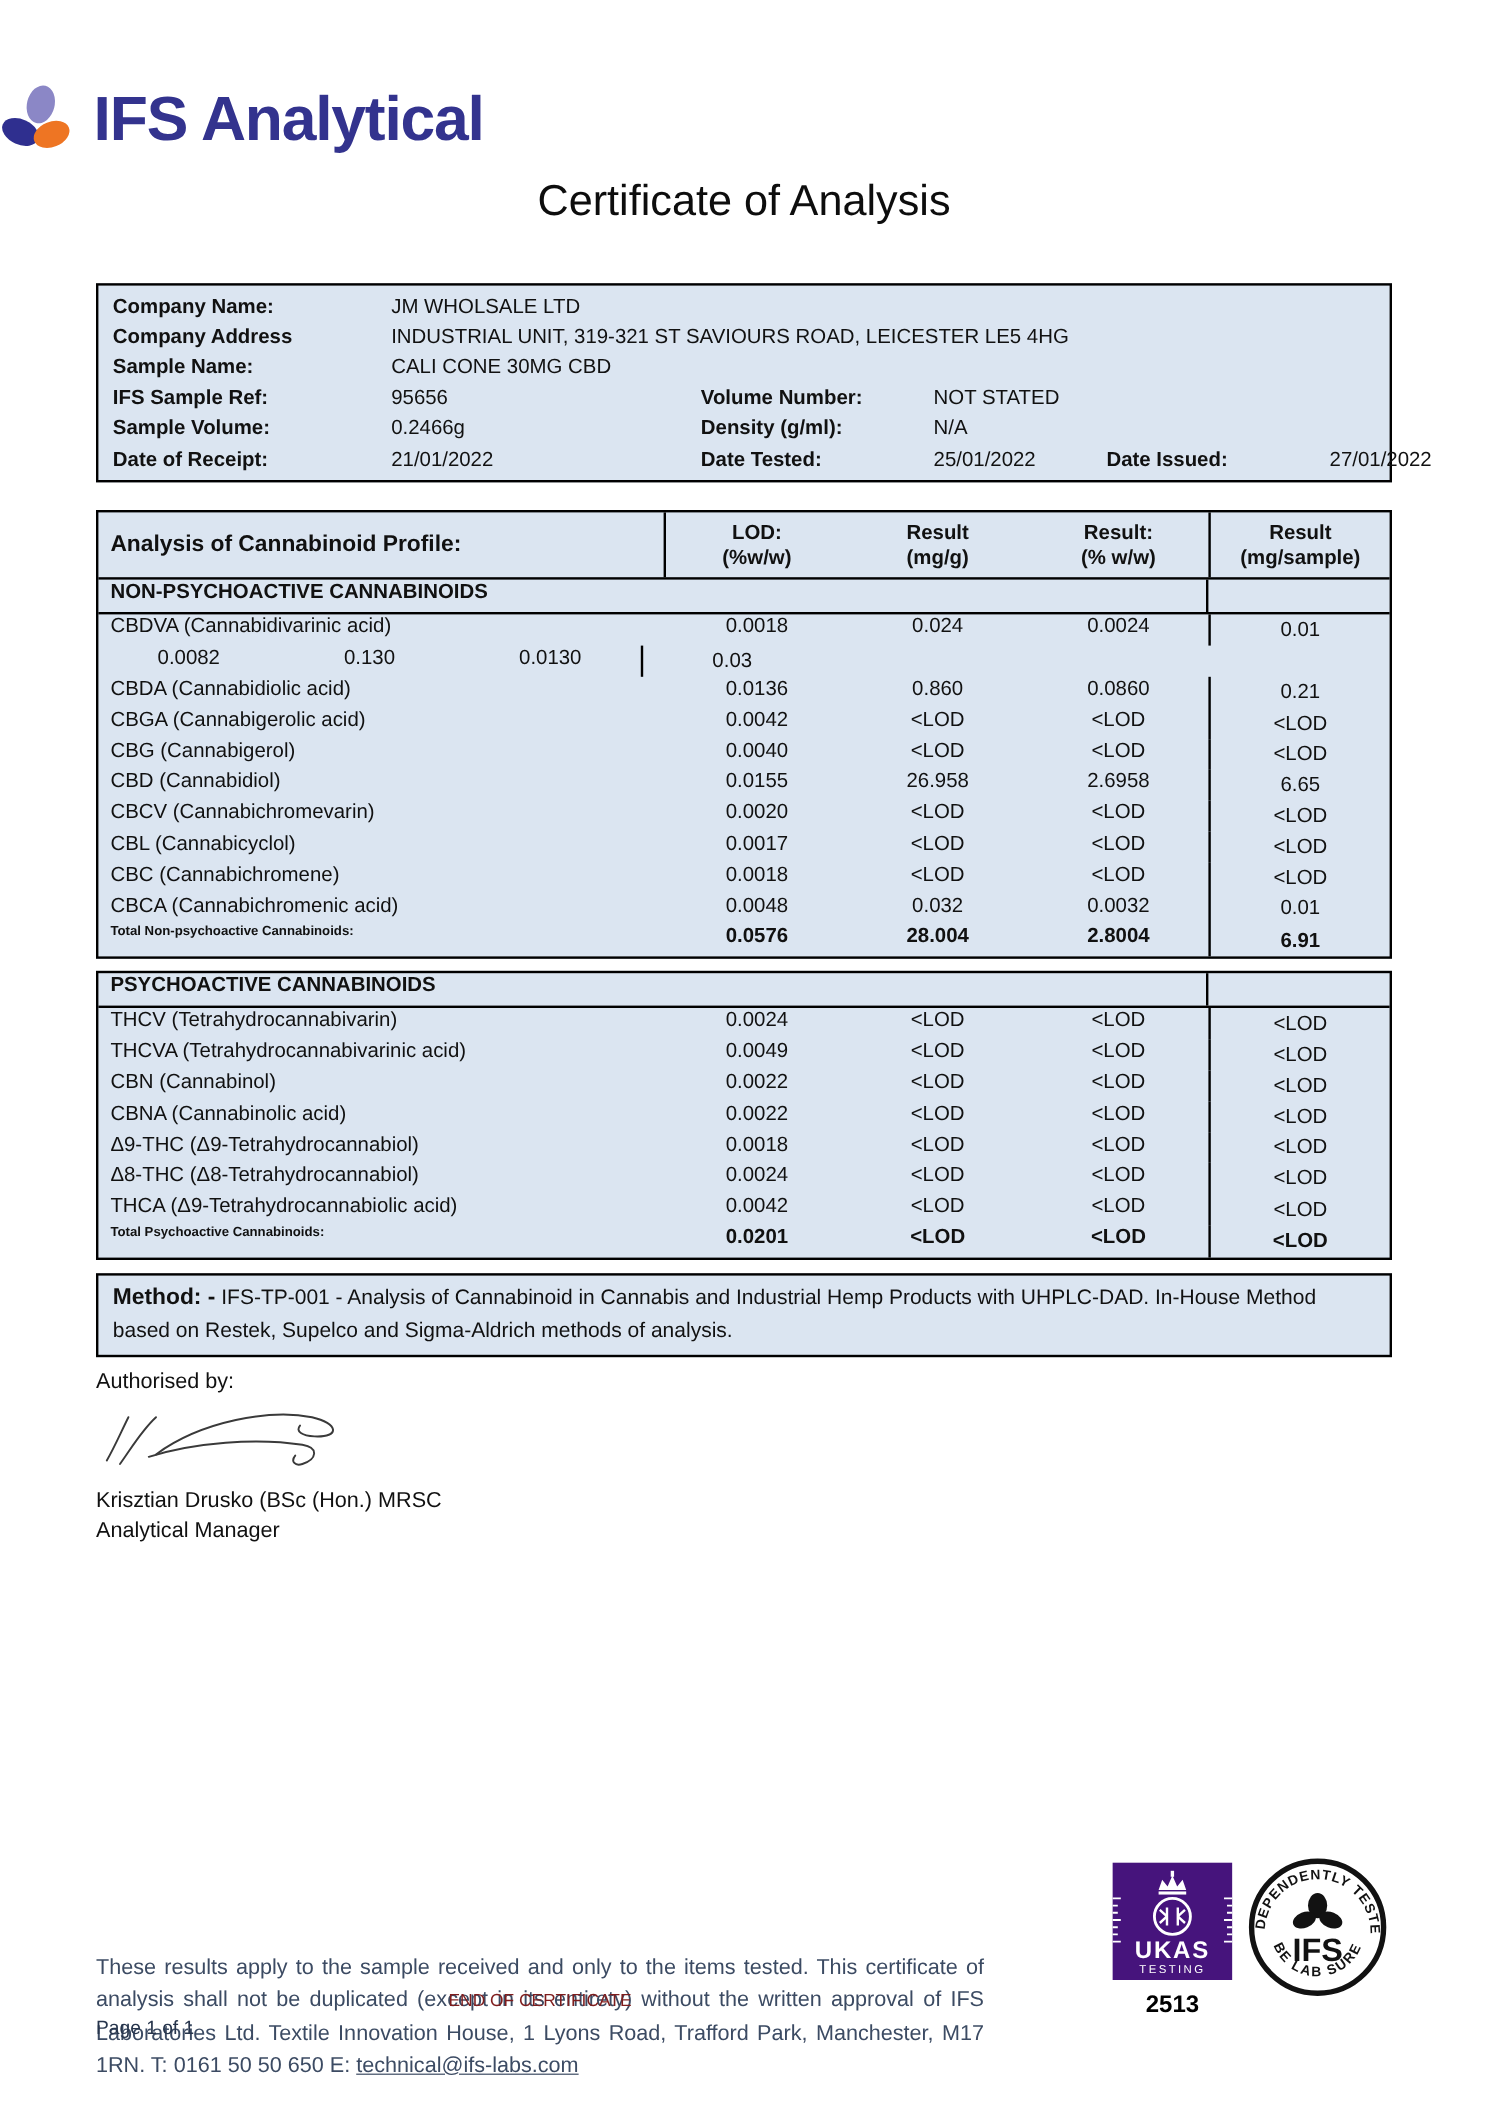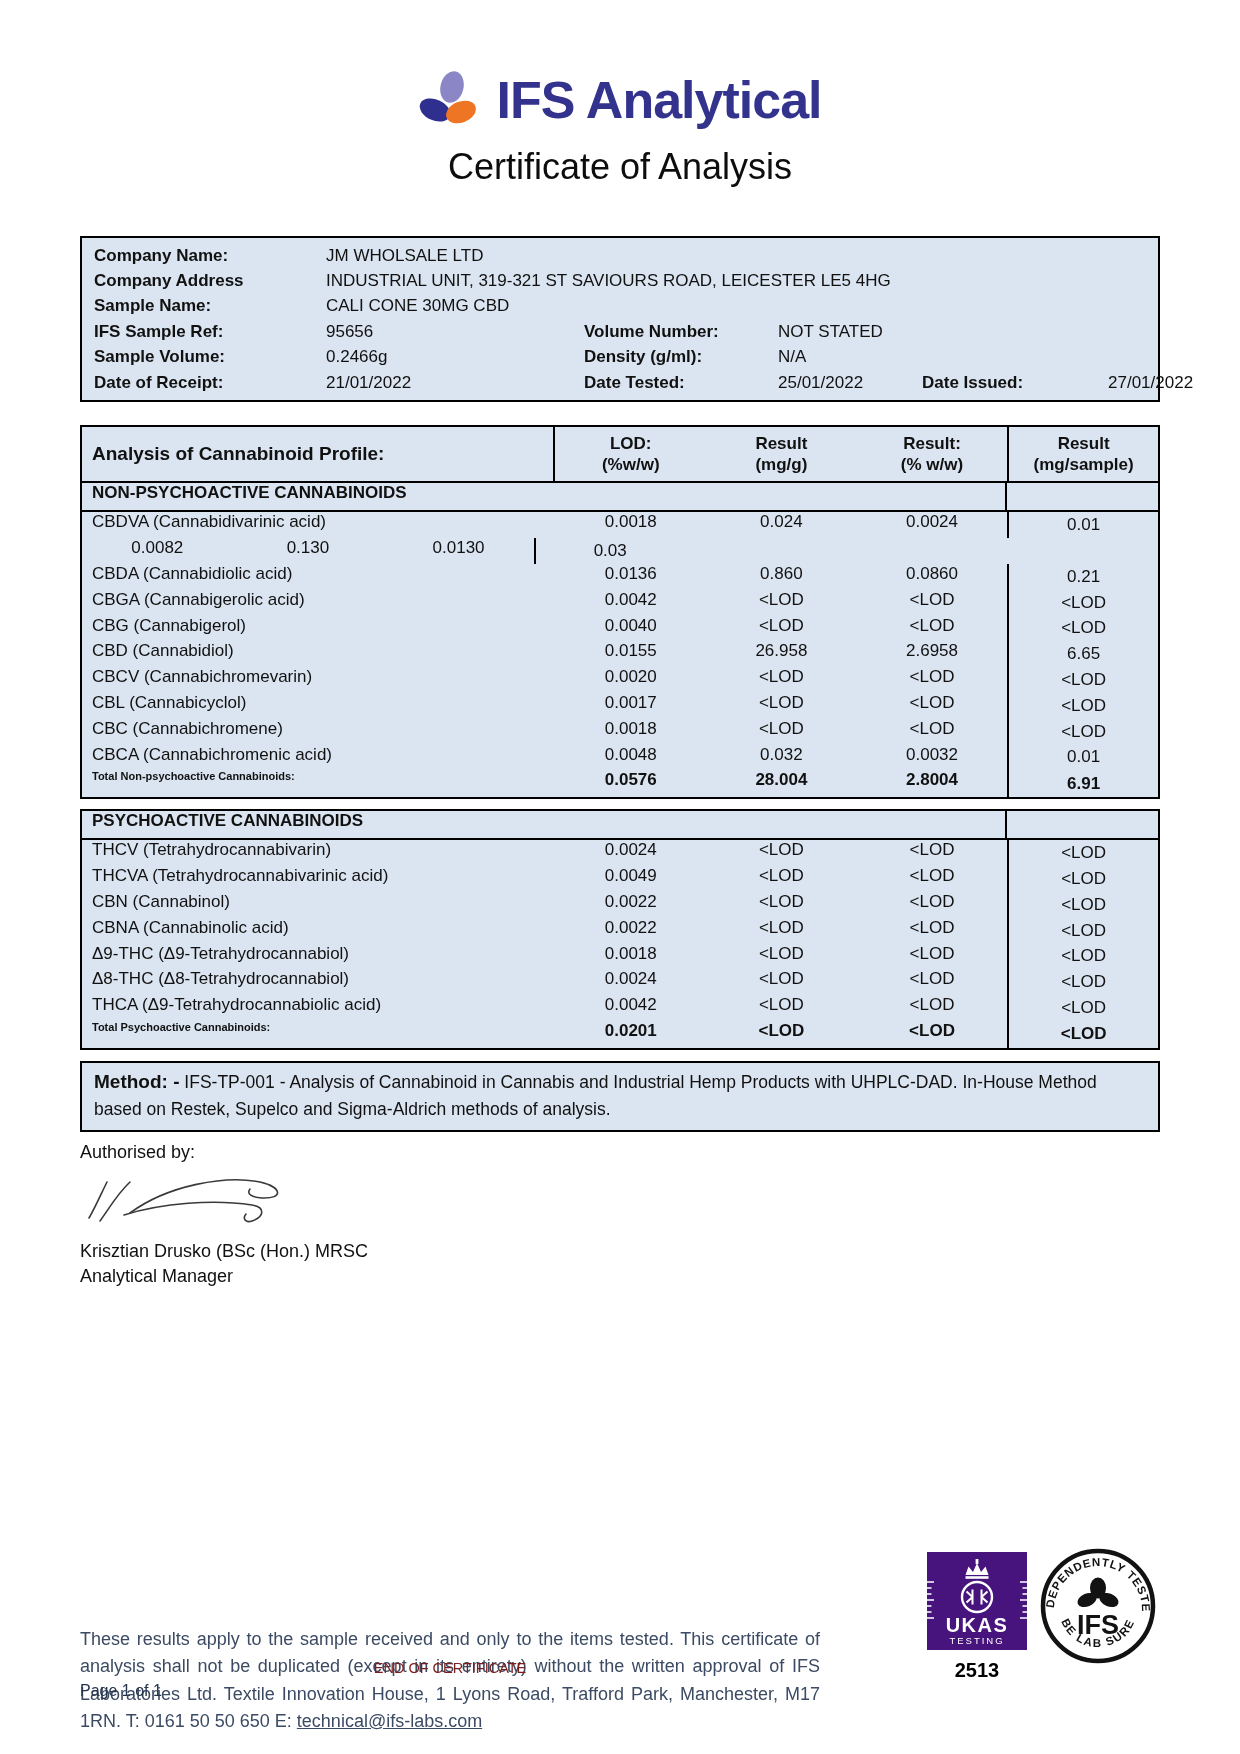--- a/index.html
+++ b/index.html
@@ -2,21 +2,21 @@
 <html><head>
 <meta charset="utf-8">
 <style>
   html,body{margin:0;padding:0;background:#fff;}
   body{width:1240px;height:1754px;font-family:"Liberation Sans",sans-serif;color:#111;}
   .page{position:relative;width:1240px;height:1754px;overflow:hidden;background:#fff;}
   .content{margin:0 80px;width:1080px;}
 
   
   header{text-align:center;padding-top:70px;}
-  .logo-row{display:flex;justify-content:center;align-items:center;gap:14px;}
+  .logo-row{display:flex;align-items:center;gap:14px;}
   .logo-text{font-size:52px;font-weight:bold;color:#33338e;letter-spacing:-1px;}
   .doc-title{font-size:36px;font-weight:400;margin:16px 0 0;color:#0d0d0d;}
 
   
   .info-box{margin-top:48px;border:2.5px solid #000;background:#dbe5f1;padding:5px 0 5px 12px;}
   .info-row{display:flex;height:25.4px;align-items:center;font-size:17px;gap:36px;}
   .lbl,.lbl2,.lbl3{font-weight:bold;}
   .lbl{flex:0 0 196px;}
   .val{flex:1;}
   .val.fixed{flex:0 0 222px;}

